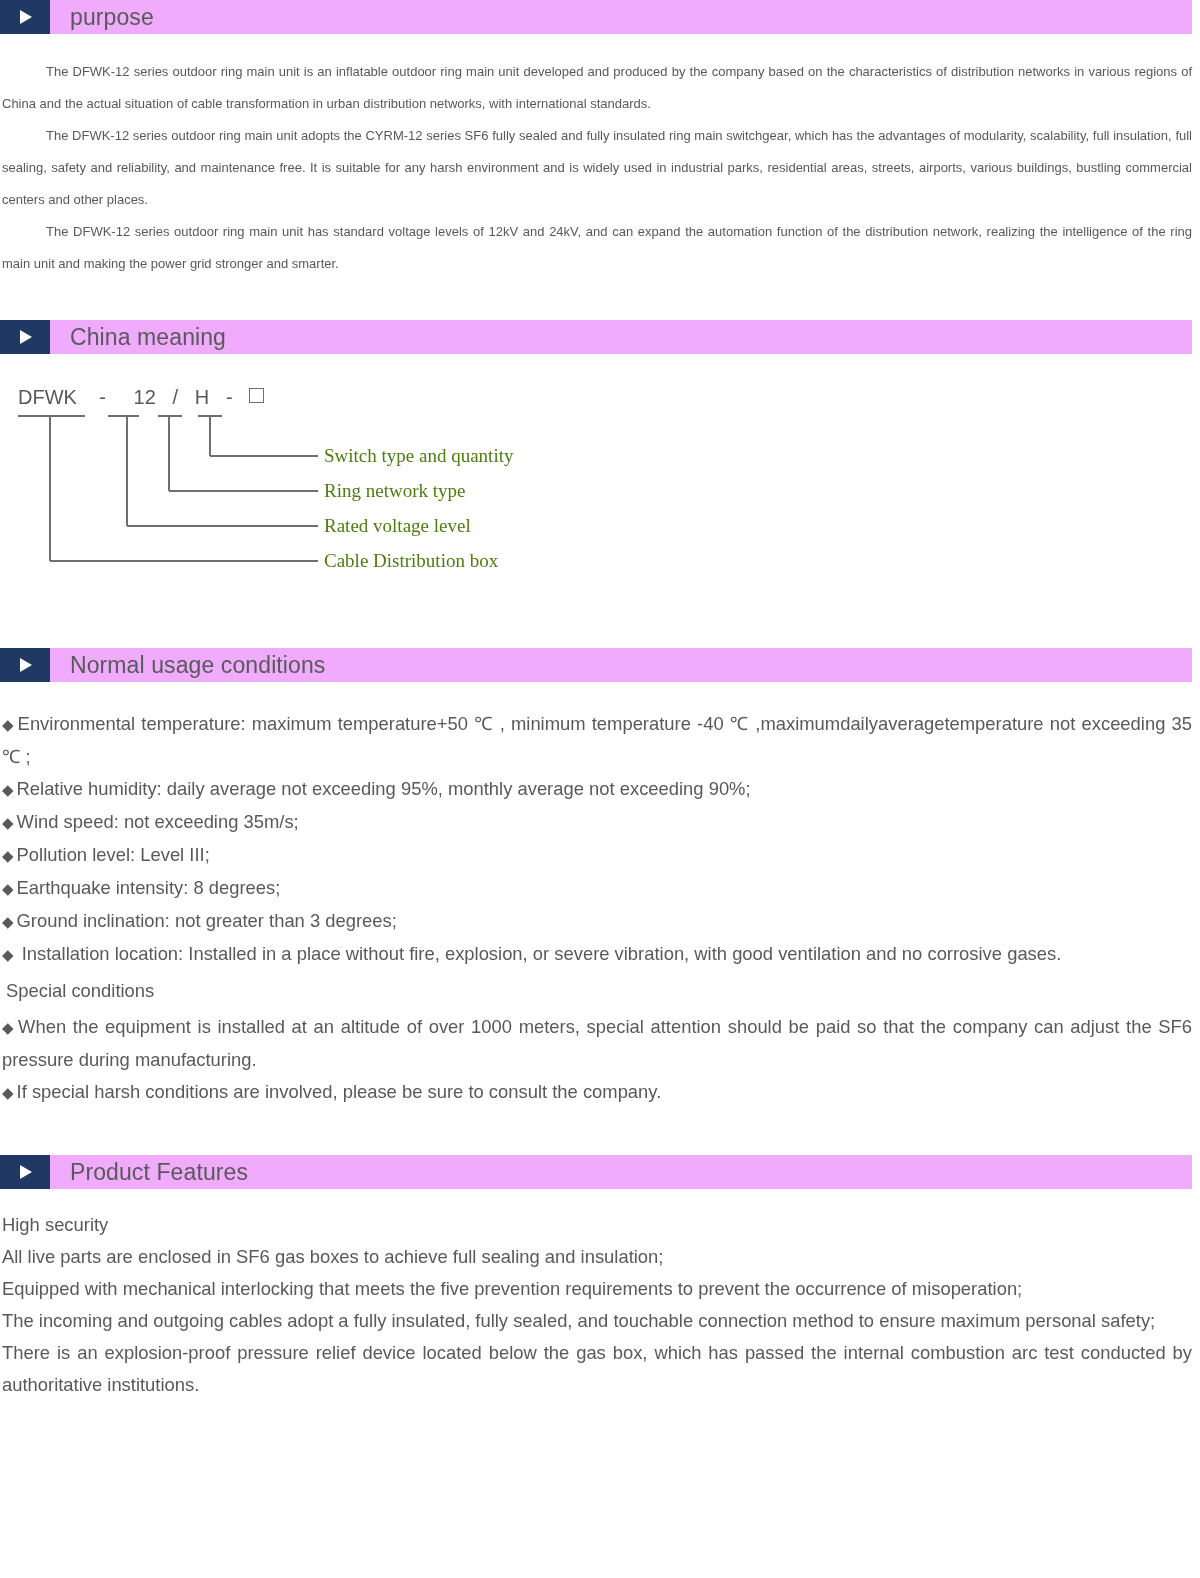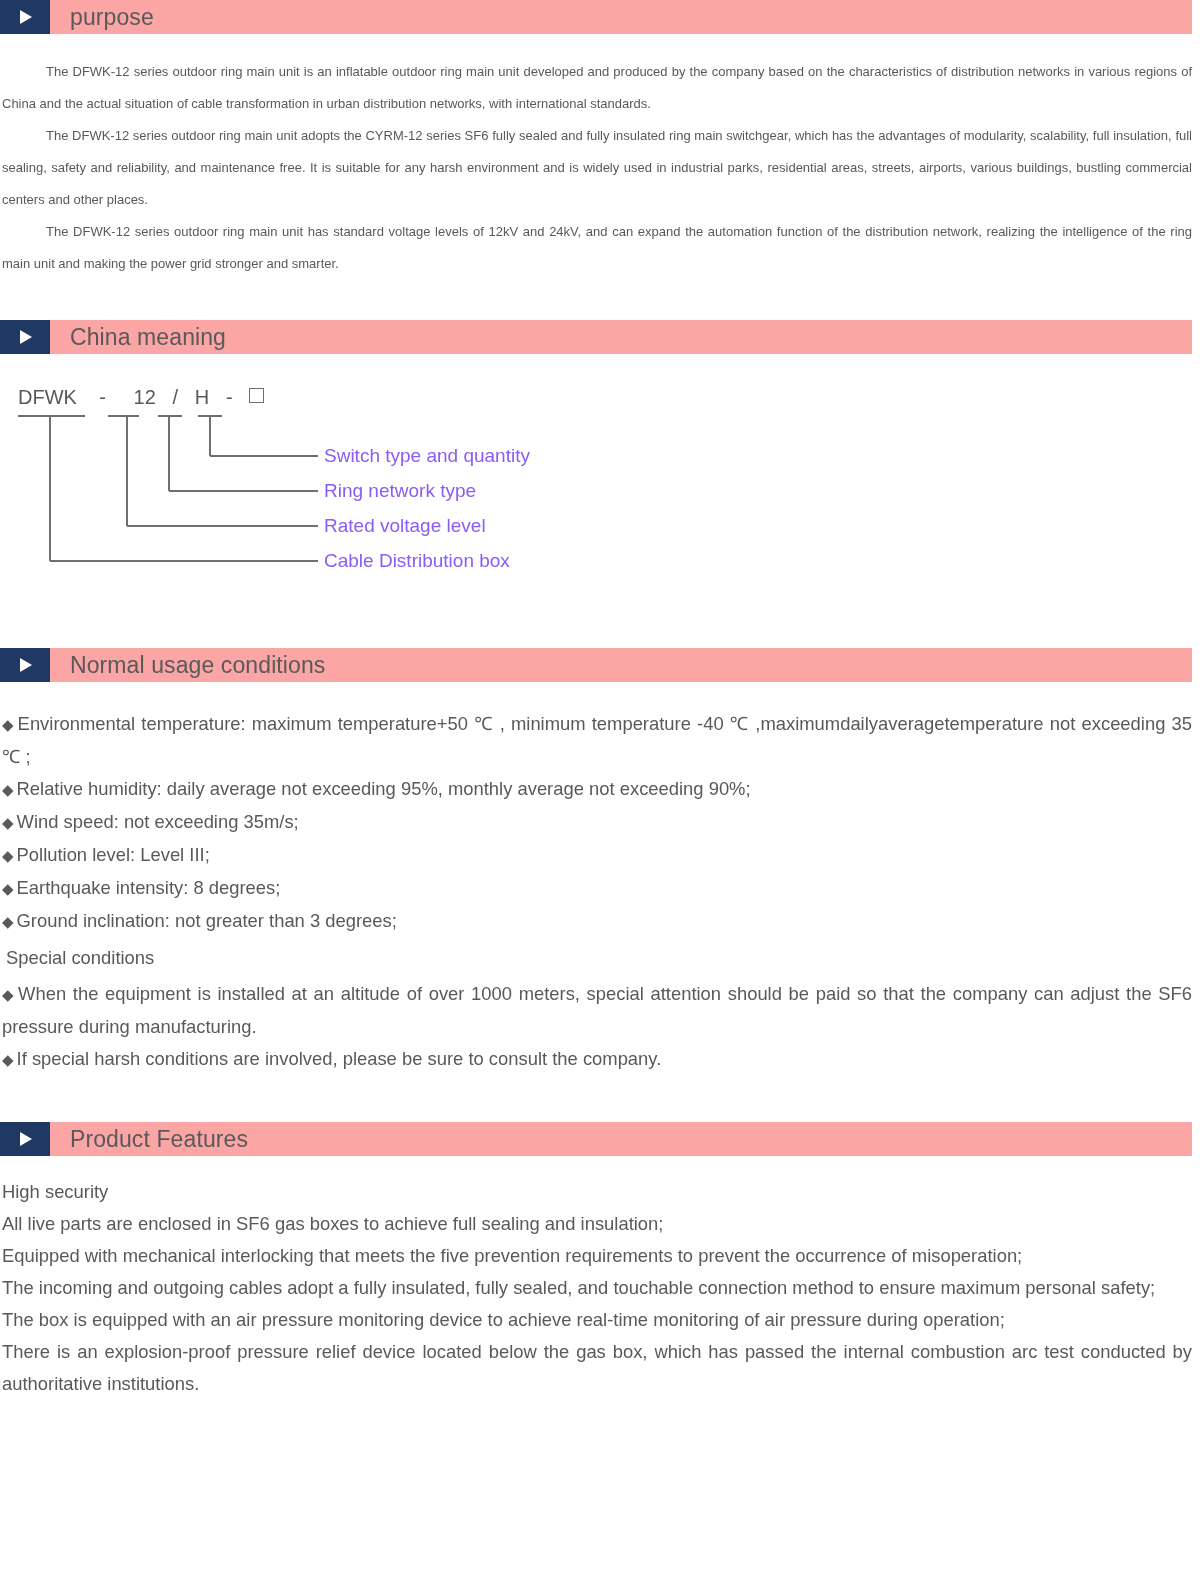--- a/index.html
+++ b/index.html
@@ -32,21 +32,21 @@
     flex: 0 0 auto;
     width: 50px;
     background: #1f3864;
     display: flex;
     align-items: center;
     justify-content: center;
   }
   .sec-header .marker svg { display: block; }
   .sec-header .bar {
     flex: 1 1 auto;
-    background: #fca5a5;
+    background: #f0abfc;
     display: flex;
     align-items: center;
     margin-right: 8px;
     padding-left: 20px;
   }
   .sec-header .bar .title {
     font-size: 23px;
     font-weight: 400;
     color: #58595b;
     line-height: 1;
@@ -134,22 +134,23 @@
   }
   .model-svg {
     position: absolute;
     left: 0;
     top: 0;
   }
   .leader-label {
     position: absolute;
     font-size: 19px;
     line-height: 22px;
-    color: #8b5cf6;
+    color: #4d7c0f;
     white-space: nowrap;
+    font-family: Liberation Serif, serif;
   }
 </style>
 </head>
 <body>
 
 <div class="page">
 
   <div class="sec-header">
     <div class="marker">
       <svg width="20" height="20" viewBox="0 0 20 20" aria-hidden="true">
@@ -243,20 +244,21 @@
 
   <div class="gap-usage-top"></div>
 
   <div class="bullets">
     <p class="bullet"><span class="dia">◆</span><span>Environmental temperature: maximum temperature+50 ℃ , minimum temperature -40 ℃ ,maximumdailyaveragetemperature not exceeding 35 ℃ ;</span></p>
     <p class="bullet nojust"><span class="dia">◆</span><span>Relative humidity: daily average not exceeding 95%, monthly average not exceeding 90%;</span></p>
     <p class="bullet nojust"><span class="dia">◆</span><span>Wind speed: not exceeding 35m/s;</span></p>
     <p class="bullet nojust"><span class="dia">◆</span><span>Pollution level: Level III;</span></p>
     <p class="bullet nojust"><span class="dia">◆</span><span>Earthquake intensity: 8 degrees;</span></p>
     <p class="bullet nojust"><span class="dia">◆</span><span>Ground inclination: not greater than 3 degrees;</span></p>
+    <p class="bullet"><span class="dia">◆</span>&nbsp;<span>Installation location: Installed in a place without fire, explosion, or severe vibration, with good ventilation and no corrosive gases.</span></p>
 
     <p class="subhead">Special conditions</p>
 
     <p class="bullet"><span class="dia">◆</span><span>When the equipment is installed at an altitude of over 1000 meters, special attention should be paid so that the company can adjust the SF6 pressure during manufacturing.</span></p>
     <p class="bullet nojust"><span class="dia">◆</span><span>If special harsh conditions are involved, please be sure to consult the company.</span></p>
   </div>
 
   <div class="gap-after-usage"></div>
 
   <div class="sec-header">
@@ -270,17 +272,16 @@
     </div>
   </div>
 
   <div class="gap-features-top"></div>
 
   <div class="plain">
     <p class="line nojust">High security</p>
     <p class="line nojust">All live parts are enclosed in SF6 gas boxes to achieve full sealing and insulation;</p>
     <p class="line">Equipped with mechanical interlocking that meets the five prevention requirements to prevent the occurrence of misoperation;</p>
     <p class="line">The incoming and outgoing cables adopt a fully insulated, fully sealed, and touchable connection method to ensure maximum personal safety;</p>
-    <p class="line nojust">The box is equipped with an air pressure monitoring device to achieve real-time monitoring of air pressure during operation;</p>
     <p class="line">There is an explosion-proof pressure relief device located below the gas box, which has passed the internal combustion arc test conducted by authoritative institutions.</p>
   </div>
 
 </div>
 
 </body></html>

